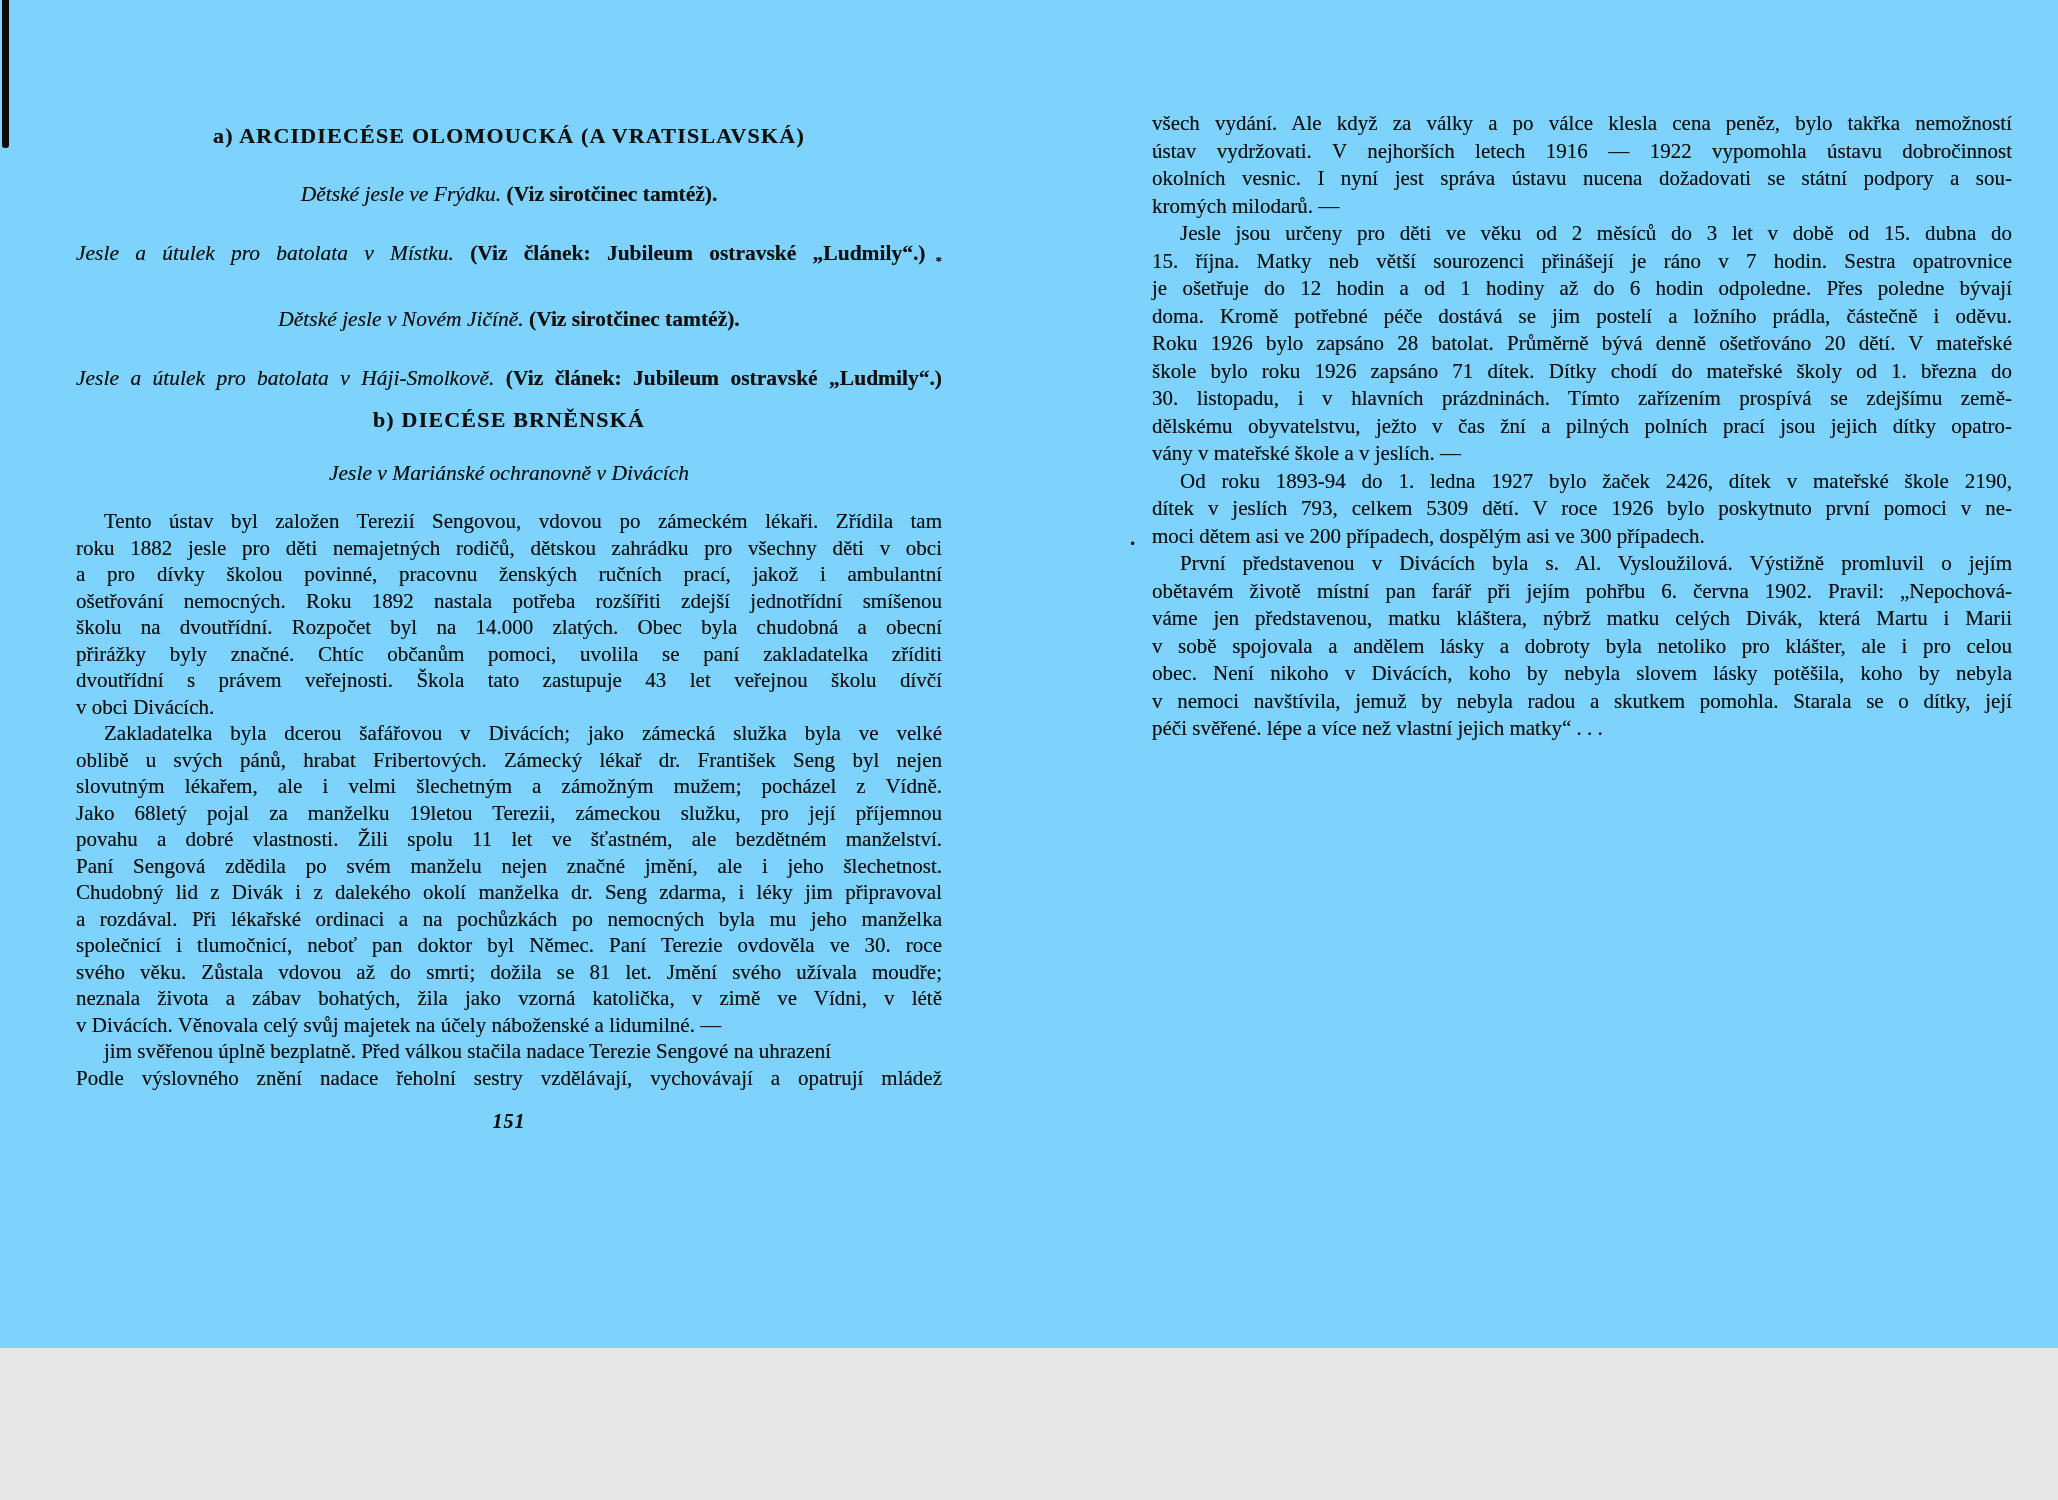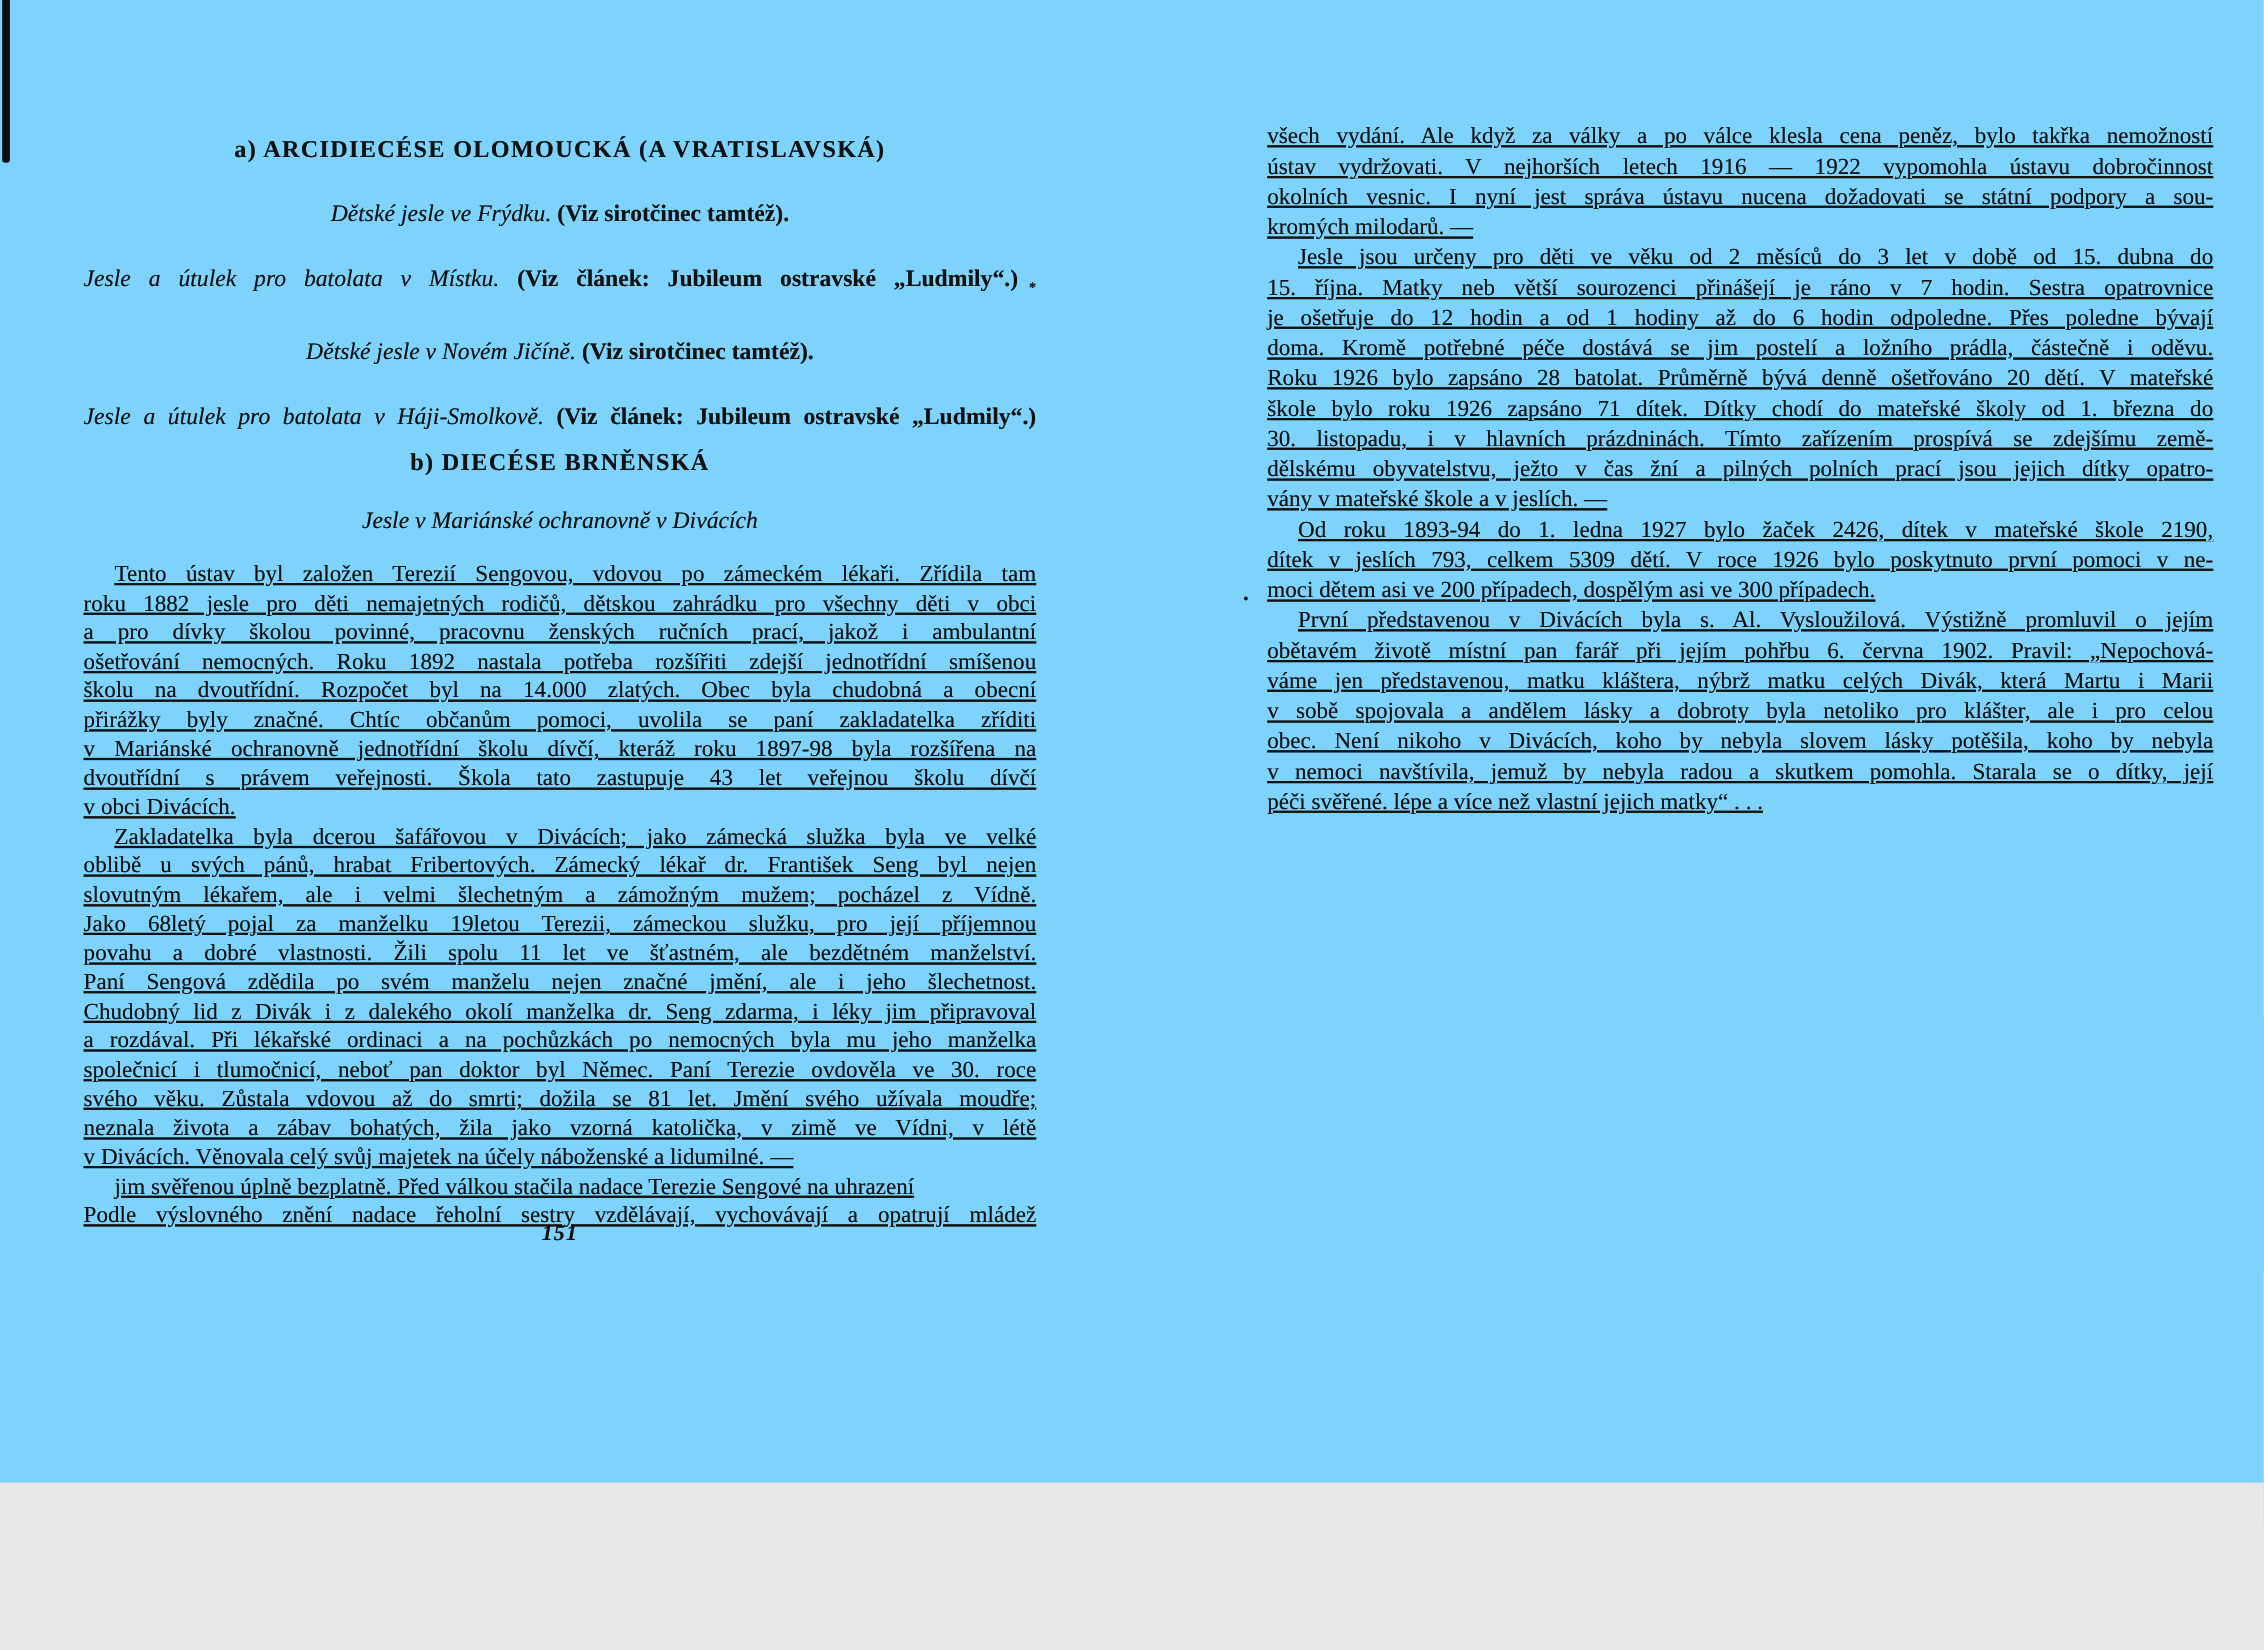--- a/index.html
+++ b/index.html
@@ -32,21 +32,21 @@
   .h-stretch{text-align:justify;text-align-last:justify;}
   .h-sub{margin-top:27px;text-align:center;font-style:italic;font-size:21.5px;line-height:27px;}
   .it{font-style:italic;text-align:center;}
   .rm{font-style:normal;font-weight:bold;}
   .fmark{
     font-size:13px;vertical-align:sub;margin-left:10px;font-weight:bold;
     letter-spacing:0;
   }
 
   
-  .para{margin:0;font-size:21px;text-decoration:underline;}
+  .para{margin:0;font-size:21px;}
   .para-first{margin-top:21px;}
   .page-left  .para .line{line-height:26.5px;}
   .page-right .para .line{line-height:27.5px;}
   .line{
     text-align:justify;text-align-last:justify;
     white-space:normal;
   }
   .line.last{text-align:left;text-align-last:left;}
   .para.indent .line:first-child{text-indent:28px;}
 
@@ -96,21 +96,20 @@
 
     <div class="h-sub">Jesle v Mariánské ochranovně v Divácích</div>
 
     <div class="para para-first indent">
         <div class="line">Tento ústav byl založen Terezií Sengovou, vdovou po zámeckém lékaři. Zřídila tam</div>
         <div class="line">roku 1882 jesle pro děti nemajetných rodičů, dětskou zahrádku pro všechny děti v obci</div>
         <div class="line">a pro dívky školou povinné, pracovnu ženských ručních prací, jakož i ambulantní</div>
         <div class="line">ošetřování nemocných. Roku 1892 nastala potřeba rozšířiti zdejší jednotřídní smíšenou</div>
         <div class="line">školu na dvoutřídní. Rozpočet byl na 14.000 zlatých. Obec byla chudobná a obecní</div>
         <div class="line">přirážky byly značné. Chtíc občanům pomoci, uvolila se paní zakladatelka zříditi</div>
-        <div class="line">v Mariánské ochranovně jednotřídní školu dívčí, kteráž roku 1897-98 byla rozšířena na</div>
         <div class="line">dvoutřídní s právem veřejnosti. Škola tato zastupuje 43 let veřejnou školu dívčí</div>
         <div class="line last">v obci Divácích.</div>
       </div>
 
     <div class="para indent">
         <div class="line">Zakladatelka byla dcerou šafářovou v Divácích; jako zámecká služka byla ve velké</div>
         <div class="line">oblibě u svých pánů, hrabat Fribertových. Zámecký lékař dr. František Seng byl nejen</div>
         <div class="line">slovutným lékařem, ale i velmi šlechetným a zámožným mužem; pocházel z Vídně.</div>
         <div class="line">Jako 68letý pojal za manželku 19letou Terezii, zámeckou služku, pro její příjemnou</div>
         <div class="line">povahu a dobré vlastnosti. Žili spolu 11 let ve šťastném, ale bezdětném manželství.</div>

